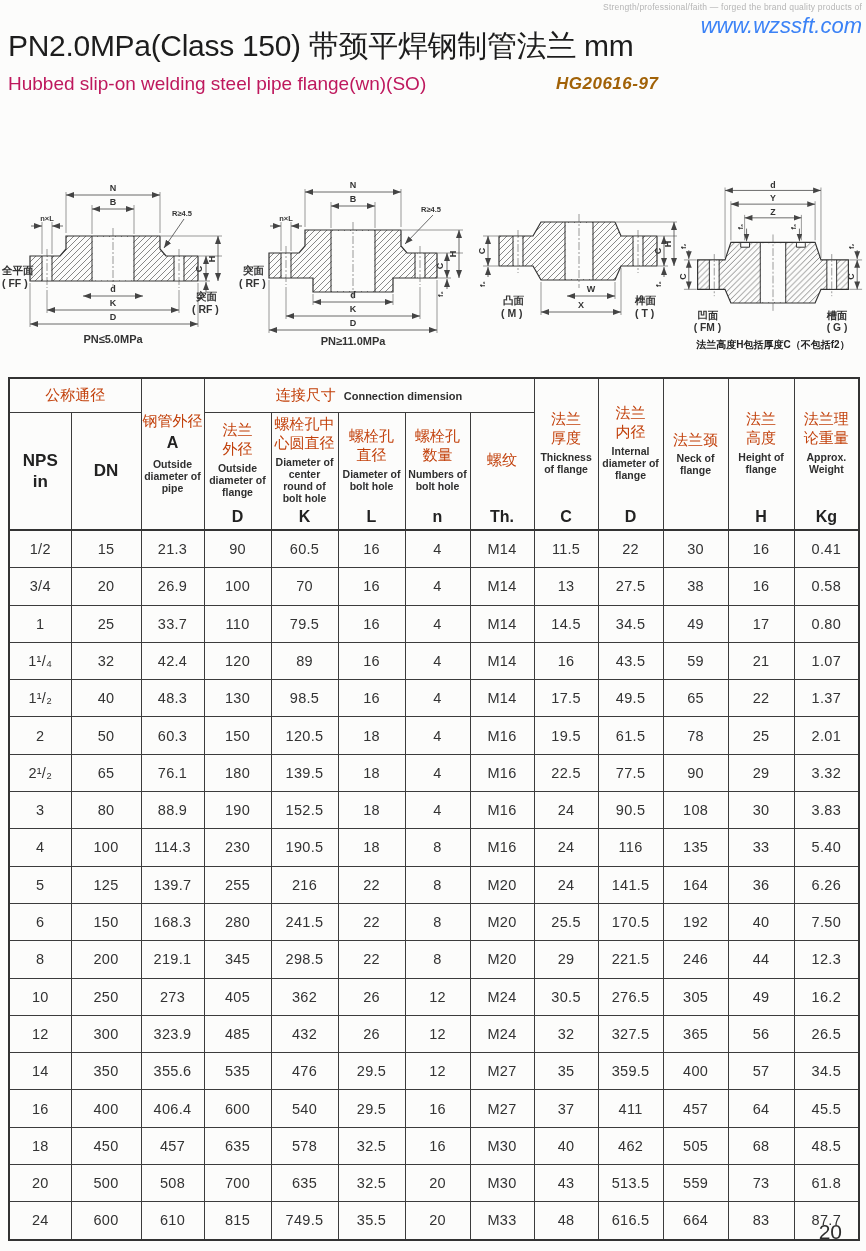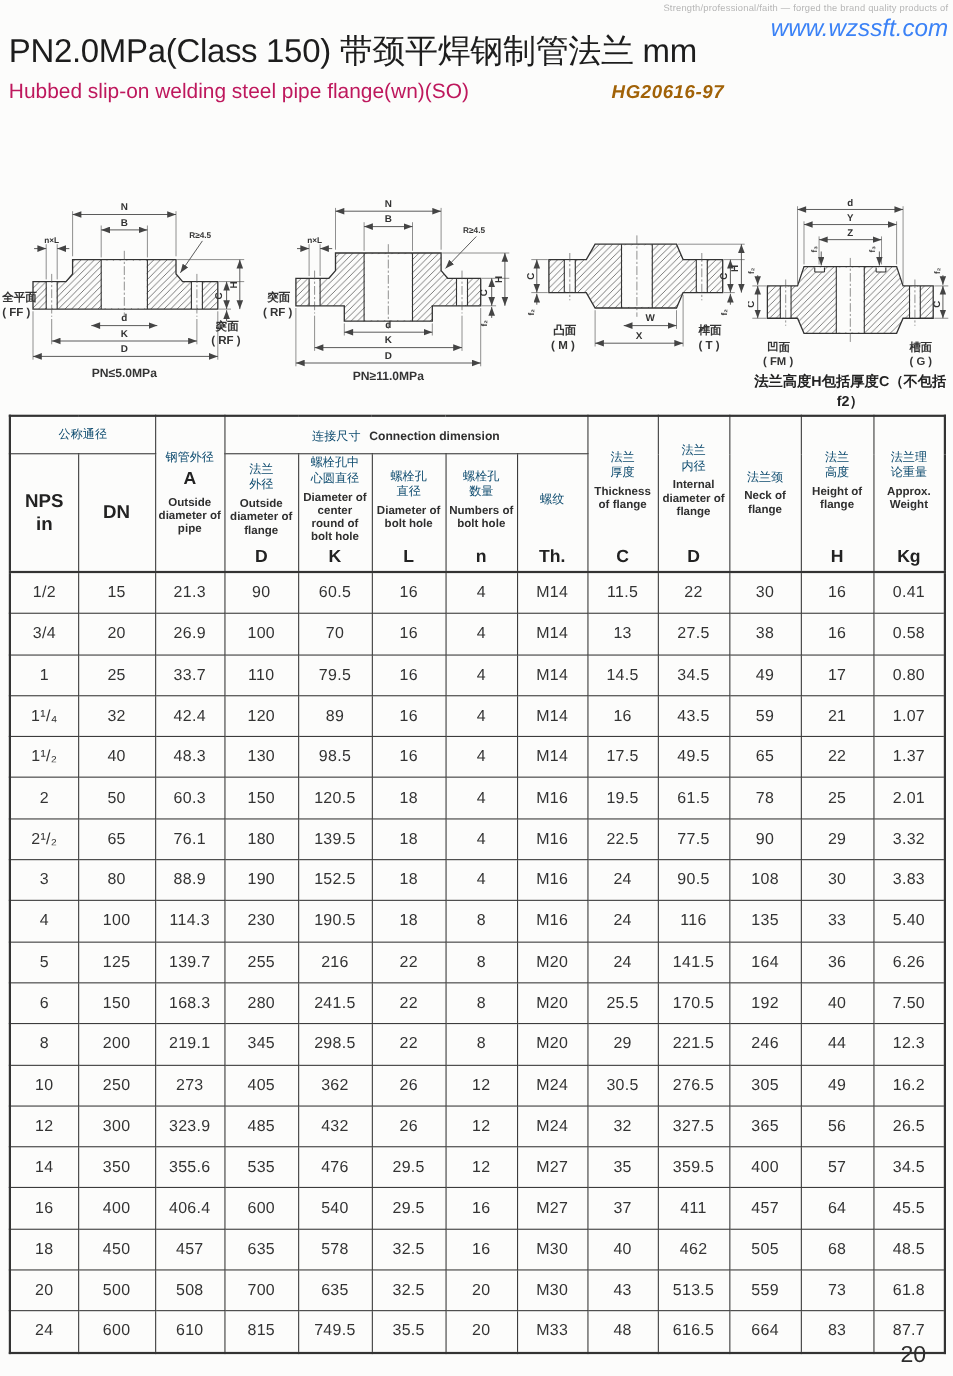--- a/index.html
+++ b/index.html
@@ -17,37 +17,37 @@
   .standard{position:absolute;top:74px;left:556px;font-size:17px;font-weight:bold;font-style:italic;color:#a16207;letter-spacing:.5px;}
   
   .diagrams{position:absolute;top:178px;left:0;width:866px;display:flex;align-items:flex-start;}
   .diag{position:relative;}
   .diag svg{display:block;}
   svg text{fill:#333;}
   .dimtxt{font-size:9px;font-weight:700;}
   .smalltxt{font-size:7.5px;font-weight:700;}
   .facetxt{font-size:10.5px;font-weight:700;}
   .captxt{font-size:11px;font-weight:700;}
-  .note{width:186px;text-align:center;font-size:13px;font-weight:700;color:#222;line-height:1.35;margin-top:2px;}
+  .note{width:186px;text-align:center;font-size:10px;font-weight:700;color:#222;line-height:1.35;margin-top:2px;}
   .outline{fill-rule:evenodd;stroke:#333;stroke-width:1.2;}
   .edge{stroke:#333;stroke-width:1;}
   .dim{stroke:#444;stroke-width:.8;fill:none;}
   .ext{stroke:#555;stroke-width:.6;fill:none;}
   .cl{stroke:#555;stroke-width:.6;stroke-dasharray:8 2 2 2;fill:none;}
   .whitefill{fill:#fcfcfb;stroke:none;}
   
   .tblwrap{position:absolute;top:377px;left:8px;}
   table{border-collapse:collapse;table-layout:fixed;width:850px;}
   th,td{border:1px solid #3c3c3c;padding:0;text-align:center;vertical-align:middle;background:#fcfcfb;}
   table{border:2px solid #333;}
   thead tr.h1row th{height:33px;}
   thead tr.h2row th{height:103px;}
   thead{border-bottom:2px solid #333;}
   td{height:36.3px;font-size:14.5px;color:#333;letter-spacing:.3px;}
-  .cn{font-size:11px;font-weight:400;color:#0c4a6e;white-space:pre-line;line-height:1.25;display:block;}
+  .cn{font-size:15px;font-weight:400;color:#c2410c;white-space:pre-line;line-height:1.25;display:block;}
   .en{font-size:10.5px;color:#2f2f2f;line-height:1.15;display:block;padding:1px 2px;}
   .sym{font-size:16px;color:#222;display:block;line-height:1.2;padding-bottom:3px;}
   .en-inline{font-size:11px;color:#2f2f2f;margin-left:8px;}
   .hv{display:flex;flex-direction:column;align-items:center;justify-content:center;height:100%;gap:2px;}
   .hv::before{content:"";margin-bottom:auto;}
   .hv .sym.bottom{margin-top:auto;}
   .hv.mid::before{content:none;}
   .nps{font-size:17px;white-space:pre-line;line-height:1.25;color:#222;}
   
   .pagenum{position:absolute;top:1220px;right:24px;font-size:21px;color:#2e2e2e;}

